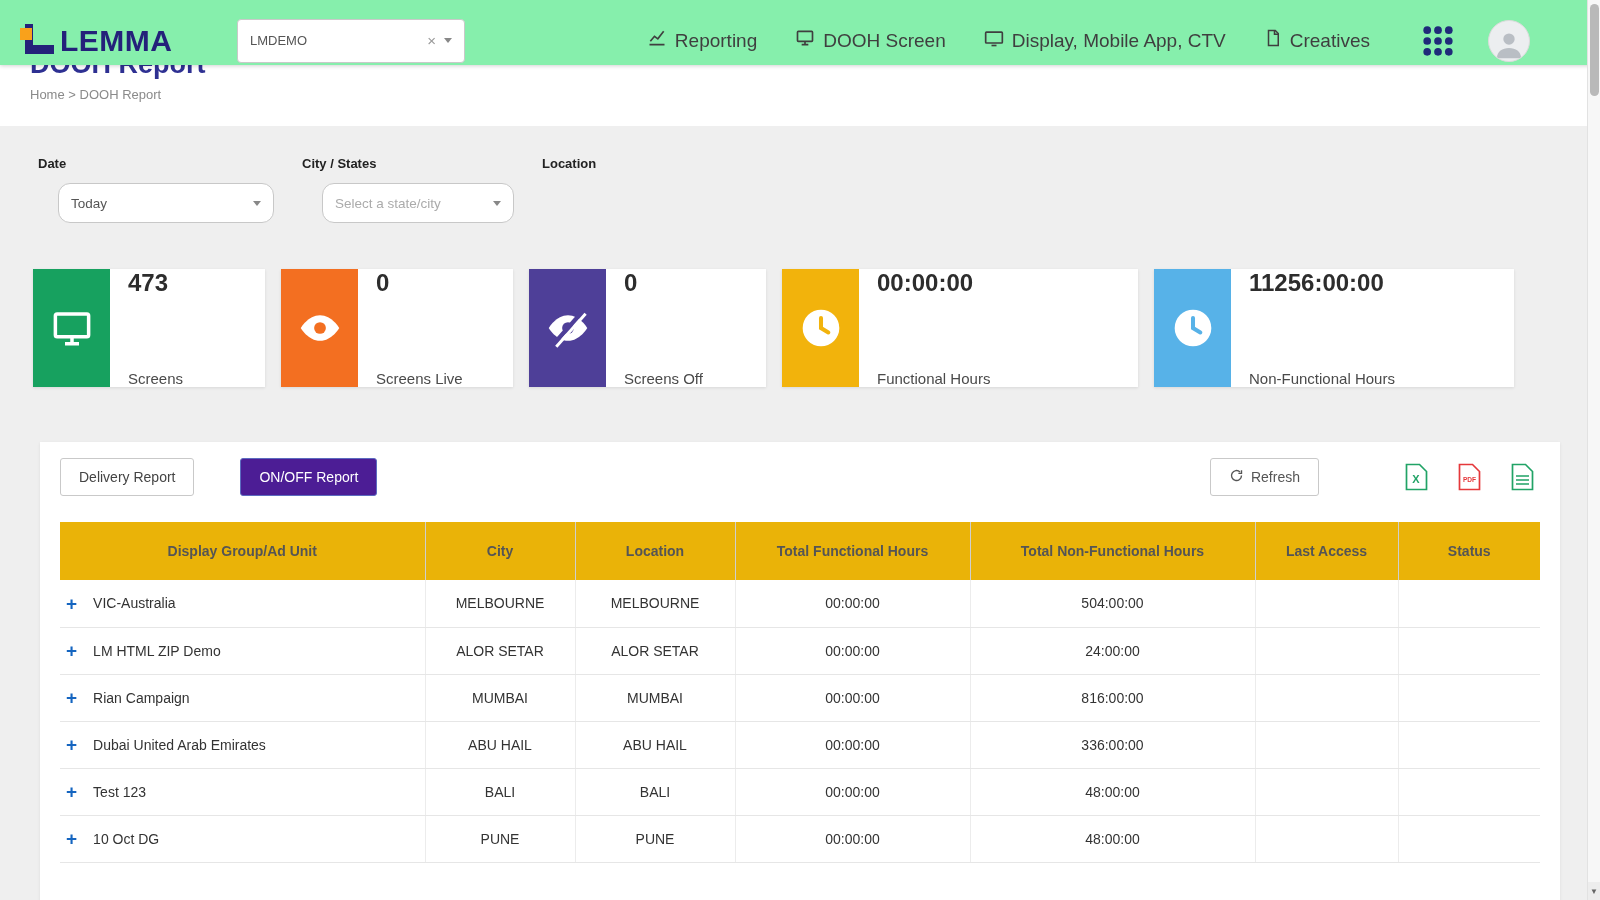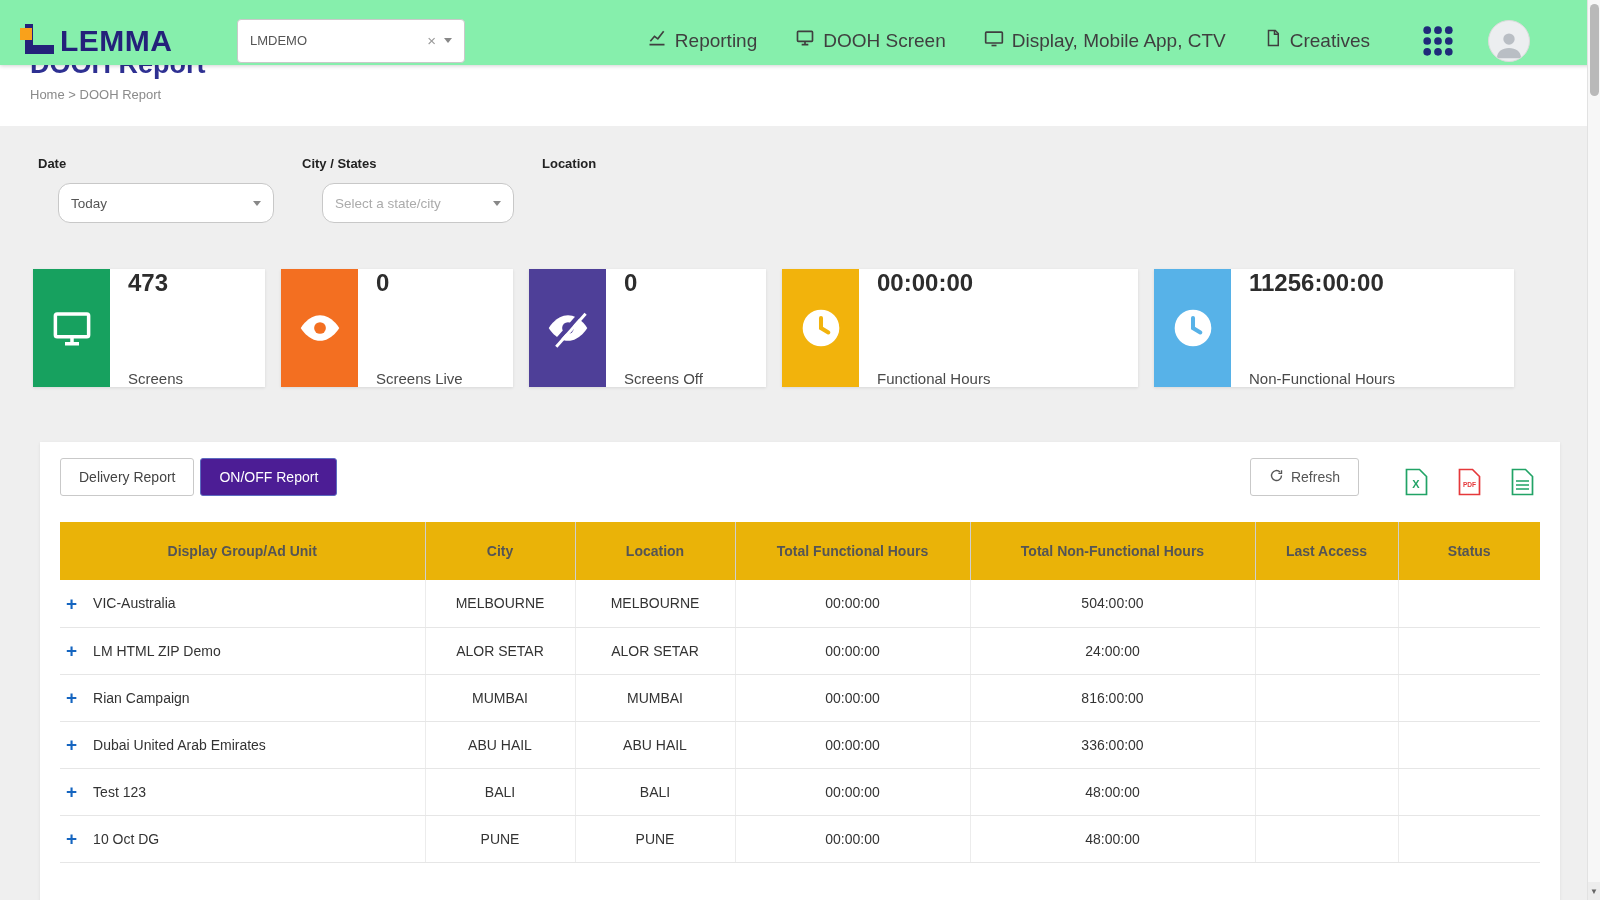--- a/index.html
+++ b/index.html
@@ -68,21 +68,21 @@
   .stat-body { flex:1; display:flex; flex-direction:column; justify-content:space-between; padding-left:18px; }
   .stat-value { font-size:24px; font-weight:700; color:#2d2d2d; }
   .stat-label { font-size:15px; color:#4a4a4a; margin-top:9px; }
   .c1 { width:232px; } .c2 { width:232px; } .c3 { width:237px; } .c4 { width:356px; } .c5 { width:360px; }
   .bg-green { background:#17a15f; } .bg-orange { background:#f36f21; }
   .bg-purple { background:#4e3f98; } .bg-yellow { background:#f2b30c; }
   .bg-blue { background:#57b2e8; }
 
   
   .panel { margin:55px 40px 0; background:#fff; box-shadow:0 1px 3px rgba(0,0,0,.08); padding:16px 20px 0; min-height:460px; }
-  .toolbar { display:flex; align-items:flex-end; }
+  .toolbar { display:flex; align-items:center;gap:40px; }
   .btn {
     height:38px; padding:0 18px; font-size:14px; border-radius:3px; cursor:pointer;
     display:inline-flex; align-items:center; font-family:inherit;
   }
   .btn-plain { background:#fff; border:1px solid #c9c9c9; color:#444; }
   .btn-active { background:#4c1d95; border:1px solid #5c6bc0; color:#fff; margin-left:6px; }
   .search-box {
     margin-left:72px; width:462px; height:40px; border:1px solid #d0d0d0; border-radius:3px;
     display:flex; align-items:center; background:#fff;
   }

